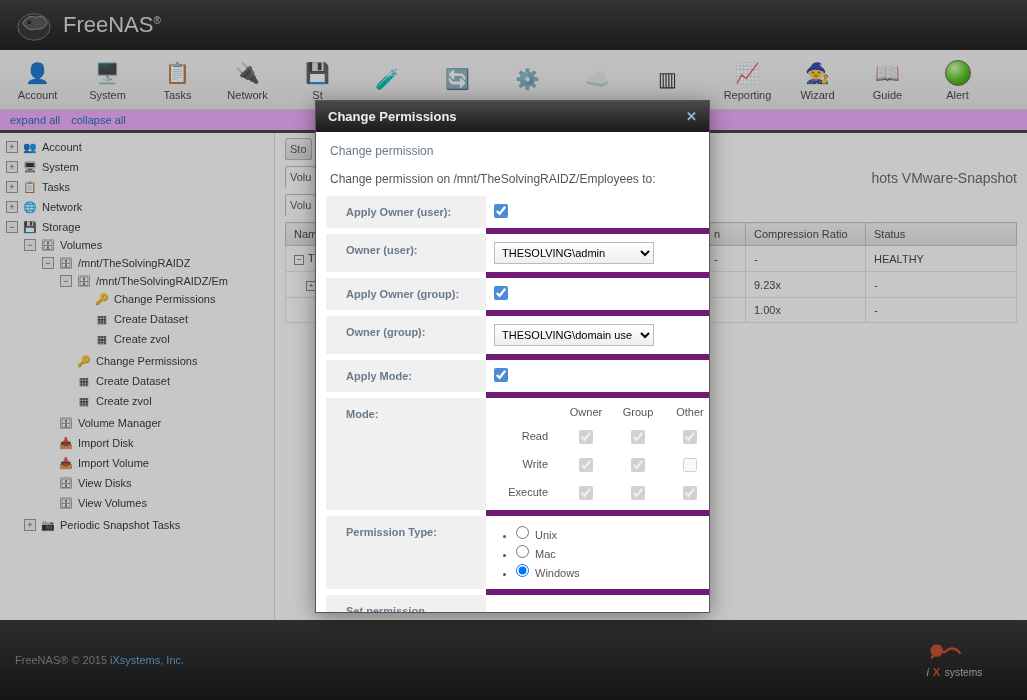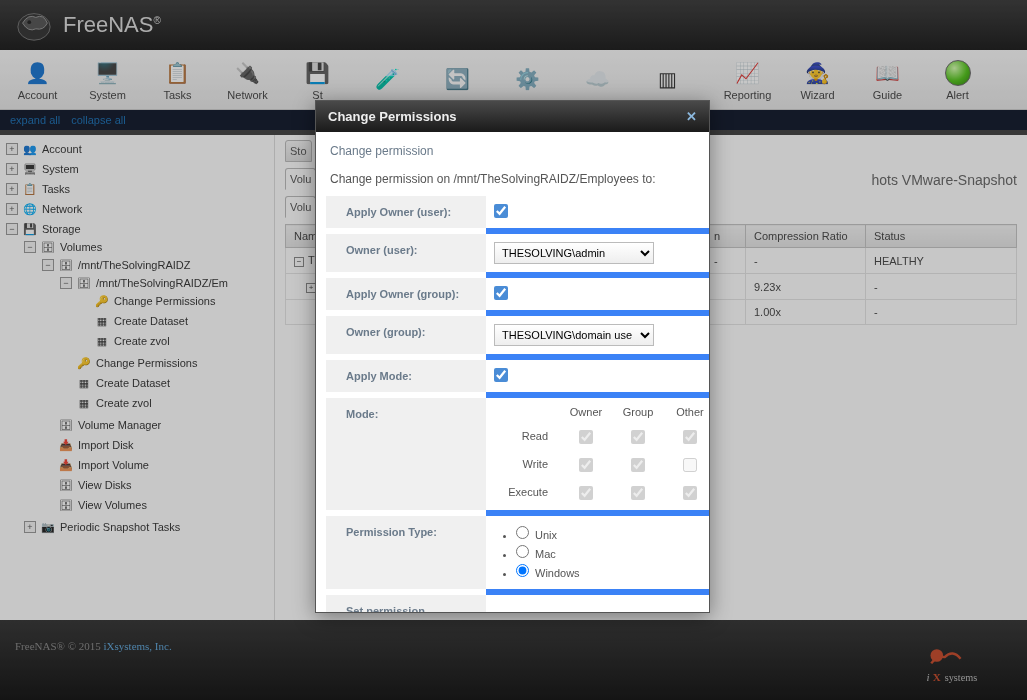--- a/index.html
+++ b/index.html
@@ -12,21 +12,21 @@
 .logo-text sup { font-size: 10px; }
 .logo-icon { width: 38px; height: 38px; }
 
 
 .toolbar { background: linear-gradient(#fafafa, #e8e8e8); border-bottom: 1px solid #ccc; height: 60px; display: flex; align-items: center; padding: 0 10px; gap: 15px; }
 .toolbar-item { display: flex; flex-direction: column; align-items: center; gap: 2px; cursor: pointer; min-width: 55px; }
 .toolbar-item .ticon { width: 28px; height: 28px; display: flex; align-items: center; justify-content: center; font-size: 20px; }
 .toolbar-item .tlabel { font-size: 11px; color: #444; }
 
 
-.subheader { padding: 4px 10px; background: #0f172a; border-bottom: 5px solid #404040; }
+.subheader { padding: 4px 10px; background: #f0abfc; border-bottom: 3px solid #404040; }
 .subheader a { color: #1a6fb3; text-decoration: none; font-size: 11px; margin-right: 8px; }
 
 
 .main { display: flex; height: 500px; }
 .sidebar { width: 275px; border-right: 1px solid #ddd; overflow-y: auto; overflow-x: auto; padding: 4px 0; }
 .content { flex: 1; padding: 5px 10px; position: relative; }
 
 
 .tree { list-style: none; }
 .tree li { white-space: nowrap; padding: 2px 0; }
@@ -41,37 +41,37 @@
 .tab { padding: 4px 4px; background: linear-gradient(#f8f8f8,#e0e0e0); border: 1px solid #bbb; border-radius: 3px 3px 0 0; cursor: pointer; font-size: 11px; color: #555; }
 .tab.active { background: #fff; border-bottom-color: #fff; }
 
 
 .grid { border: 1px solid #c5c5c5; width: 100%; border-collapse: collapse; font-size: 11px; }
 .grid th { background: linear-gradient(#f5f5f5,#e5e5e5); text-align: left; padding: 5px 8px; border: 1px solid #c5c5c5; color: #444; font-weight: normal; }
 .grid td { padding: 6px 8px; border: 1px solid #e5e5e5; color: #444; }
 .tree-expander-cell { display: inline-block; width: 10px; height: 10px; border: 1px solid #888; text-align: center; line-height: 8px; font-size: 8px; margin-right: 4px; background: #fff; }
 
 
-.footer { background: linear-gradient(#333, #111); height: 80px; color: #888; padding: 20px 15px; display: flex; justify-content: space-between; align-items: flex-start; position: absolute; bottom: 0; left: 0; right: 0; font-family: Liberation Serif, serif; }
+.footer { background: linear-gradient(#333, #111); height: 80px; color: #888; padding: 20px 15px; display: flex; justify-content: space-between; align-items: center; position: absolute; bottom: 0; left: 0; right: 0; }
 .footer a { color: #5fa6da; text-decoration: none; }
 .ix-logo { width: 95px; height: 50px; }
 
 
 .overlay { position: absolute; inset: 0; background: rgba(30,30,30,0.25); z-index: 10; }
 
 
 .dialog { position: absolute; left: 315px; top: 100px; width: 395px; background: #fff; border: 1px solid #555; box-shadow: 0 4px 20px rgba(0,0,0,0.4); z-index: 20; }
 .dialog-title { background: linear-gradient(#4a4a4a, #1a1a1a); color: #eee; padding: 8px 12px; font-size: 13px; font-weight: bold; display: flex; justify-content: space-between; align-items: center; }
 .dialog-close { color: #8cb8dd; cursor: pointer; font-size: 13px; }
 .dialog-body { padding: 12px 10px; max-height: 480px; overflow: hidden; }
 .dialog-body h4 { color: #6a7a8a; font-weight: normal; font-size: 12px; margin-bottom: 14px; padding-left: 4px;}
 .dialog-body .path-line { color: #555; font-size: 12px; margin-bottom: 10px; padding-left: 4px;}
 .form-grid { display: grid; grid-template-columns: 160px 1fr; }
 .form-grid .label-cell { background: #f0f0f0; padding: 10px 20px; color: #6a7a8a; font-weight: bold; font-size: 11px; border-bottom: 6px solid #fff; }
-.form-grid .value-cell { padding: 8px; border-bottom: 6px solid #3b82f6; }
+.form-grid .value-cell { padding: 8px; border-bottom: 6px solid #701a75; }
 .form-grid select { width: 160px; border: 1px solid #bbb; padding: 3px; font-size: 11px; background: linear-gradient(#fff,#eee); }
 .chk { width: 14px; height: 14px; accent-color: #4a8cd6; }
 .mode-grid { display: grid; grid-template-columns: 60px 40px 40px 40px; gap: 12px; font-size: 11px; color: #555; text-align: center; }
 .mode-grid .mh { color: #555; }
 .mode-grid .rl { text-align: right; padding-right: 6px; }
 .radio-list { list-style: disc; padding-left: 22px; color: #555; }
 .radio-list li { padding: 2px 0; }
 .radio-list input { margin-right: 6px; }
 
 .green-dot { width: 26px; height: 26px; background: radial-gradient(circle at 35% 30%, #d6ffb0, #52c41a 55%, #2e7d0e); border-radius: 50%; border: 1px solid #666; }

